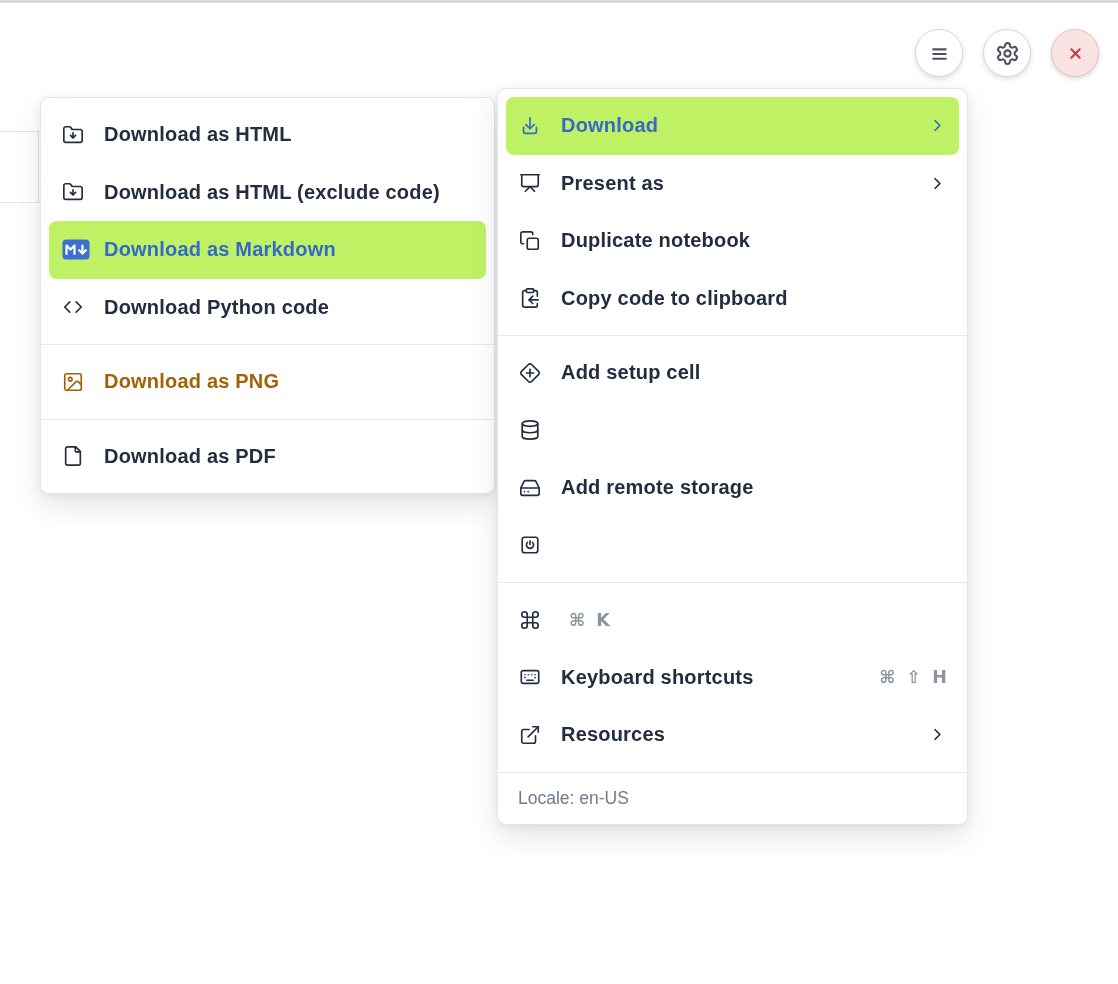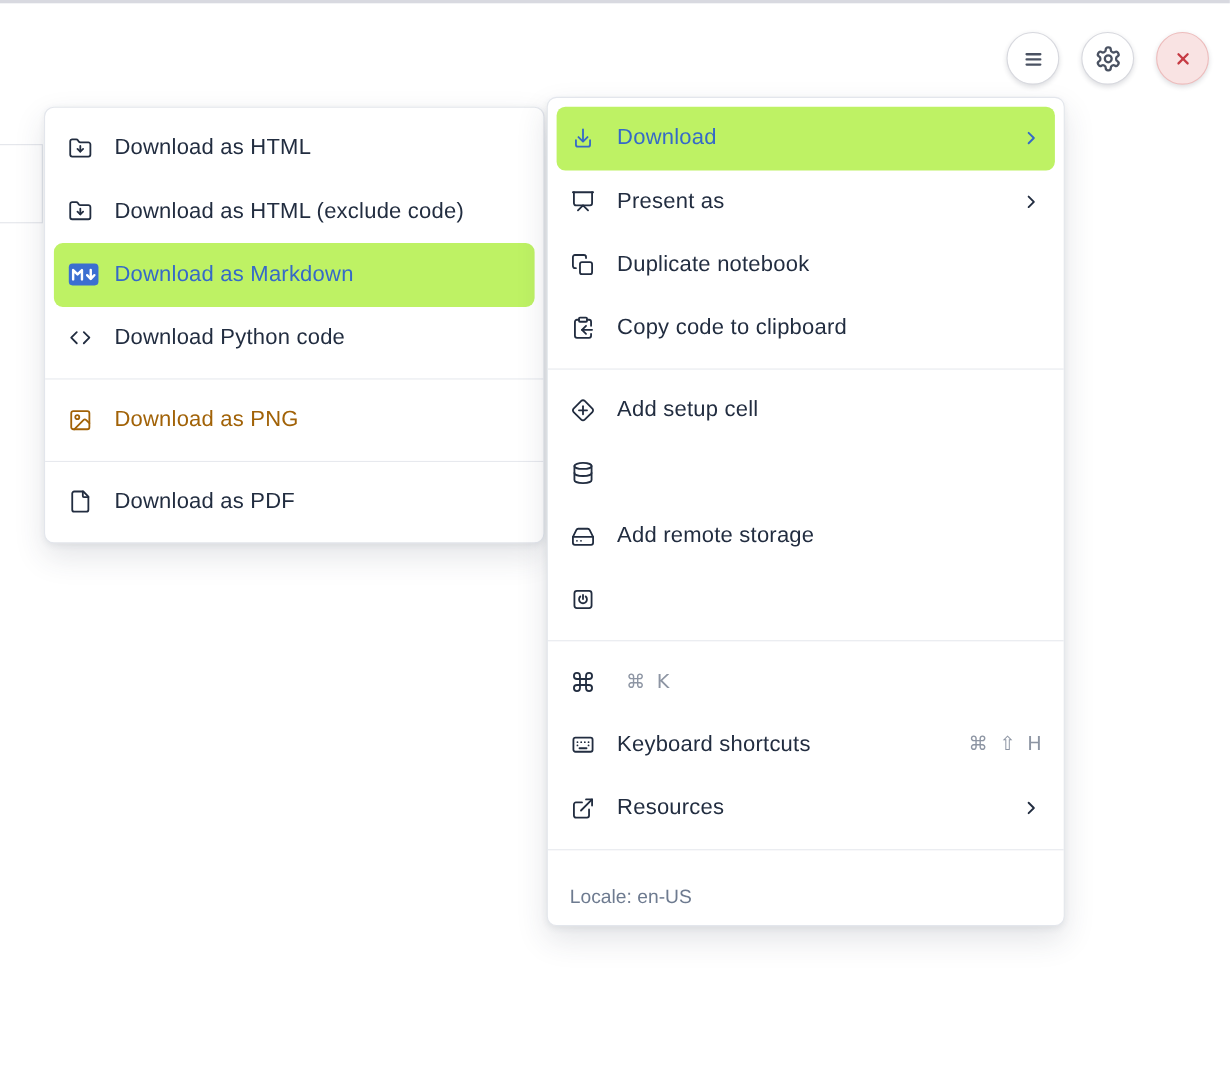--- a/index.html
+++ b/index.html
@@ -27,21 +27,21 @@
 
   
   .menu-panel {
     position:absolute; background:#fff; border:1px solid #e3e6ec; border-radius:9px;
     box-shadow:0 12px 28px rgba(45,55,75,.13), 0 2px 6px rgba(45,55,75,.07);
     box-sizing:border-box;
   }
   #main-menu { left:497px; top:88px; width:471px; z-index:3; }
   #download-submenu { left:40px; top:97px; width:455px; z-index:2; }
 
-  .menu-group { padding:8px; }
+  .menu-group { padding:8px;font-weight:bold; }
   .menu-separator { height:1px; background:#e7e9ee; }
 
   .menu-item {
     display:flex; align-items:center; height:57.5px; border-radius:8px;
     padding:0 12px 0 13px; color:#222d40; font-size:20px; cursor:pointer;
     box-sizing:border-box;
   }
   .menu-item .mi-icon { width:22px; height:22px; flex:none; display:flex; align-items:center; justify-content:center; margin-right:20px; }
   .menu-item .mi-icon svg { width:22px; height:22px; }
   .menu-item .mi-icon.wide { width:28px; margin-right:14px; }
@@ -50,21 +50,21 @@
   .menu-item .mi-chevron { flex:none; display:flex; margin-left:8px; }
   .menu-item .mi-chevron svg { width:19px; height:19px; }
   .menu-item .mi-shortcut {
     flex:none; color:#8d95a3; font-size:17.5px; margin-left:8px;
     font-family:"DejaVu Sans", sans-serif; word-spacing:5px;
   }
   .menu-item.highlighted { background:#bef264; color:#3569c8; }
   .menu-item.disabled { color:#a16207; cursor:default; }
 
   .menu-footer {
-    border-top:1px solid #e7e9ee; padding:26px 20px 10px;
+    border-top:1px solid #e7e9ee; padding:9px 20px 10px;
     color:#6e7b90; font-size:17.5px; line-height:32px;
   }
 </style>
 </head>
 <body>
 
 <div class="top-border"></div>
 <div class="bg-box"></div>
 
 <div class="toolbar" id="toolbar">

